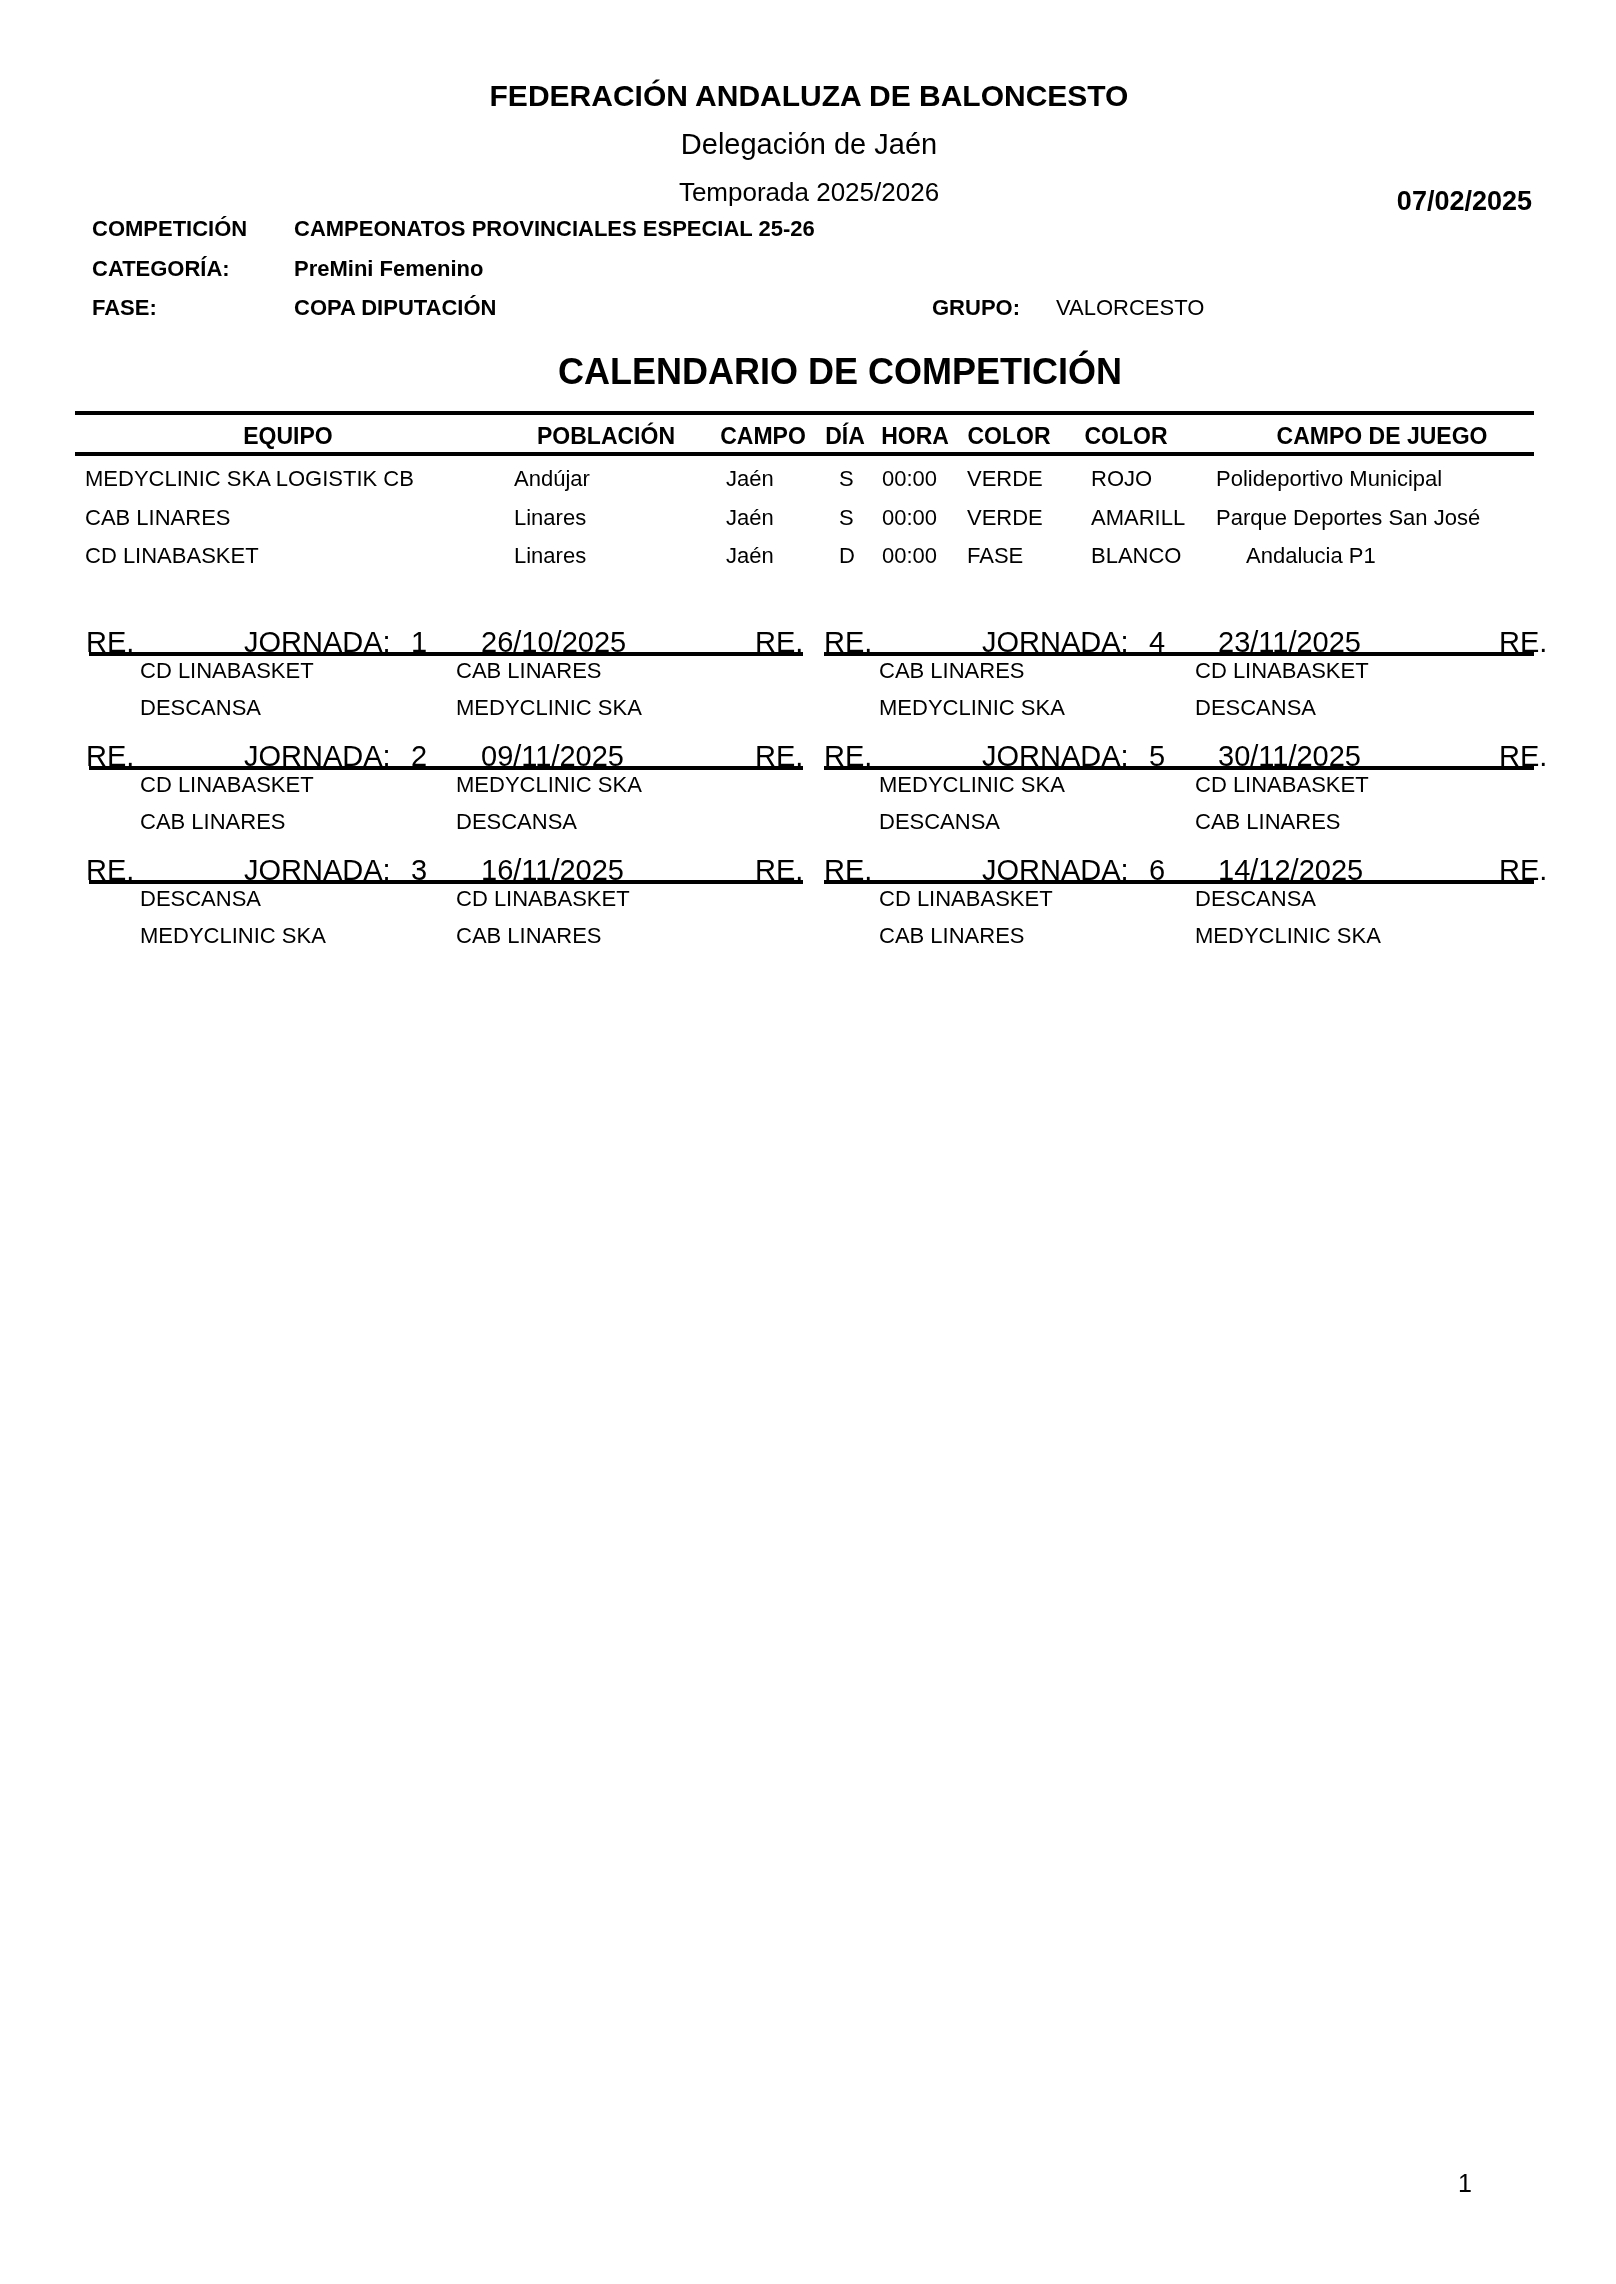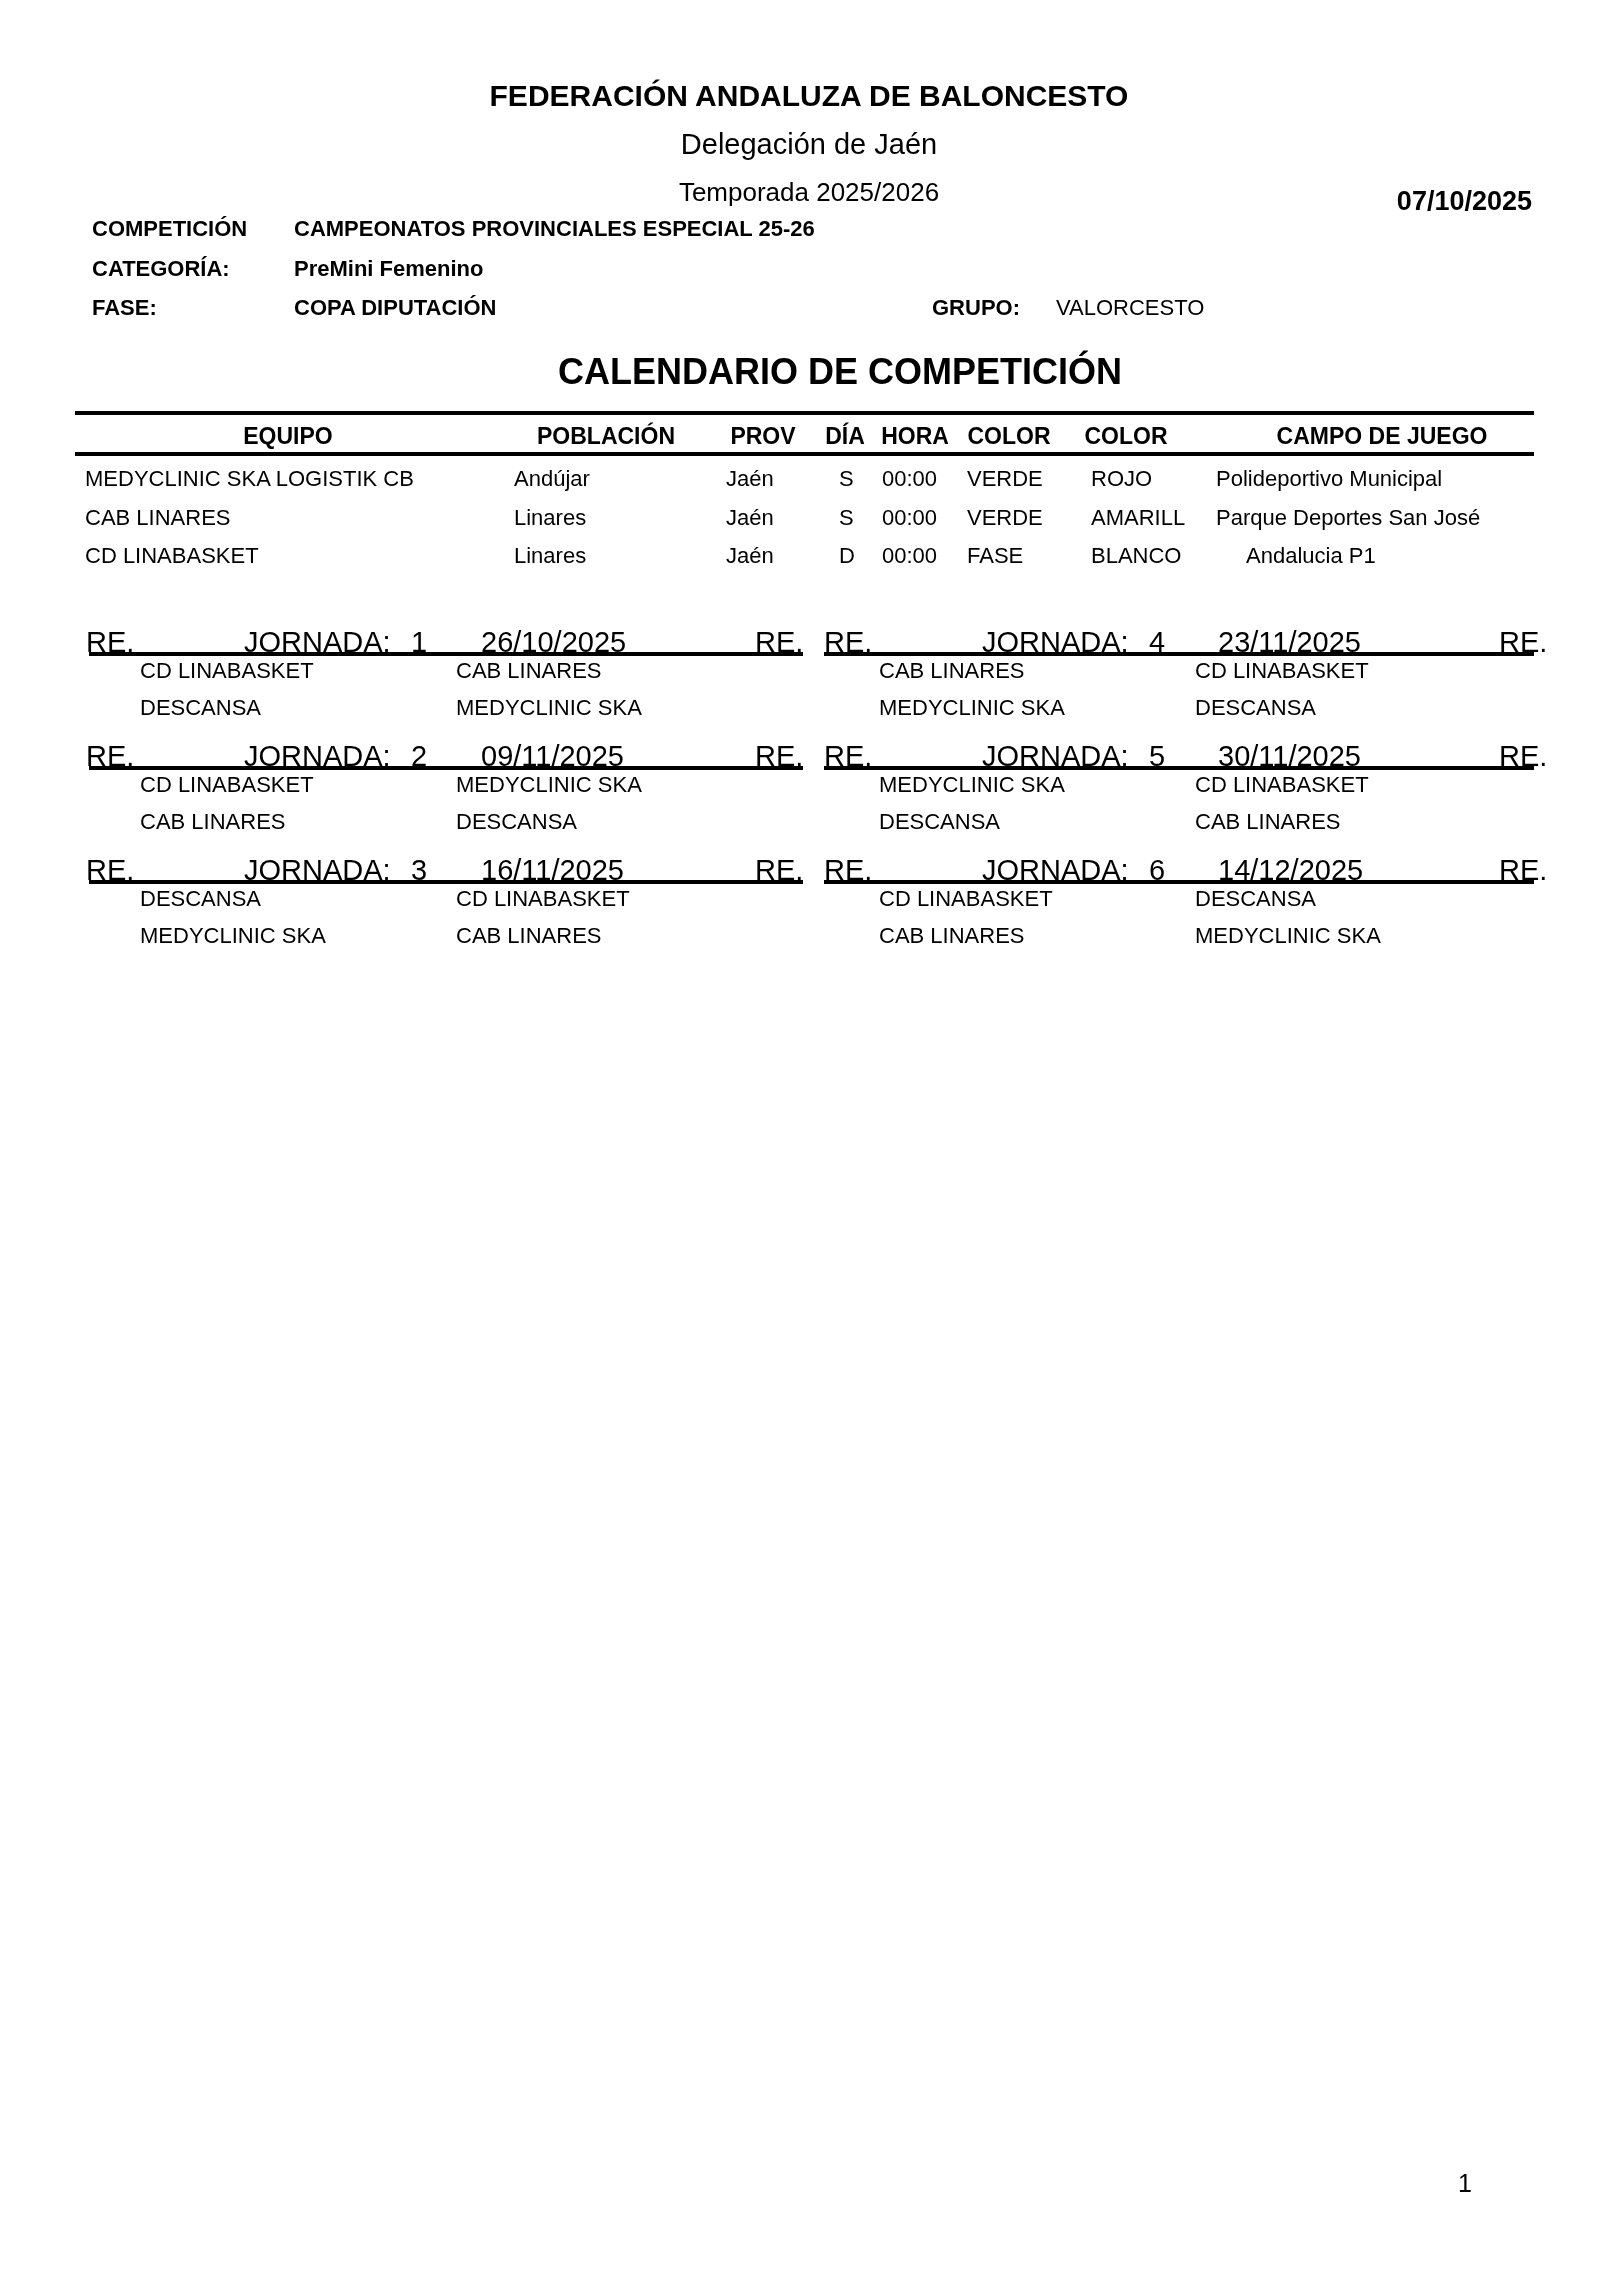--- a/index.html
+++ b/index.html
@@ -37,40 +37,40 @@
   .jt { font-size: 22px; }
 
   #page-number { left: 1458px; top: 2171px; font-size: 25px; }
 </style>
 </head>
 <body>
 
 <div id="org-title" class="abs center">FEDERACIÓN ANDALUZA DE BALONCESTO</div>
 <div id="delegation" class="abs center">Delegación de Jaén</div>
 <div id="season" class="abs center">Temporada 2025/2026</div>
-<div id="print-date" class="abs">07/10/2025</div>
+<div id="print-date" class="abs">07/02/2025</div>
 
 <div id="meta-comp-l" class="abs meta-label">COMPETICIÓN</div>
 <div id="meta-comp-v" class="abs meta-value">CAMPEONATOS PROVINCIALES ESPECIAL 25-26</div>
 <div id="meta-cat-l" class="abs meta-label">CATEGORÍA:</div>
 <div id="meta-cat-v" class="abs meta-value">PreMini Femenino</div>
 <div id="meta-fase-l" class="abs meta-label">FASE:</div>
 <div id="meta-fase-v" class="abs meta-value">COPA DIPUTACIÓN</div>
 <div id="grupo-l" class="abs">GRUPO:</div>
 <div id="grupo-v" class="abs">VALORCESTO</div>
 
 <div id="cal-title" class="abs center">CALENDARIO DE COMPETICIÓN</div>
 
 <div>
   <div id="teams-rule-top" class="rule"></div>
   <div id="teams-rule-bot" class="rule"></div>
   <div id="teams-header">
       <div class="abs th center" style="left: 288px; top: 425px;">EQUIPO</div>
       <div class="abs th center" style="left: 606px; top: 425px;">POBLACIÓN</div>
-      <div class="abs th center" style="left: 763px; top: 425px;">PROV</div>
+      <div class="abs th center" style="left: 763px; top: 425px;">CAMPO</div>
       <div class="abs th center" style="left: 845px; top: 425px;">DÍA</div>
       <div class="abs th center" style="left: 915px; top: 425px;">HORA</div>
       <div class="abs th center" style="left: 1009px; top: 425px;">COLOR</div>
       <div class="abs th center" style="left: 1126px; top: 425px;">COLOR</div>
       <div class="abs th center" style="left: 1382px; top: 425px;">CAMPO DE JUEGO</div>
     </div>
   <div id="teams-body">
       <div>
         <div class="abs td" style="left: 85px; top: 468px;">MEDYCLINIC SKA LOGISTIK CB</div>
         <div class="abs td" style="left: 514px; top: 468px;">Andújar</div>

